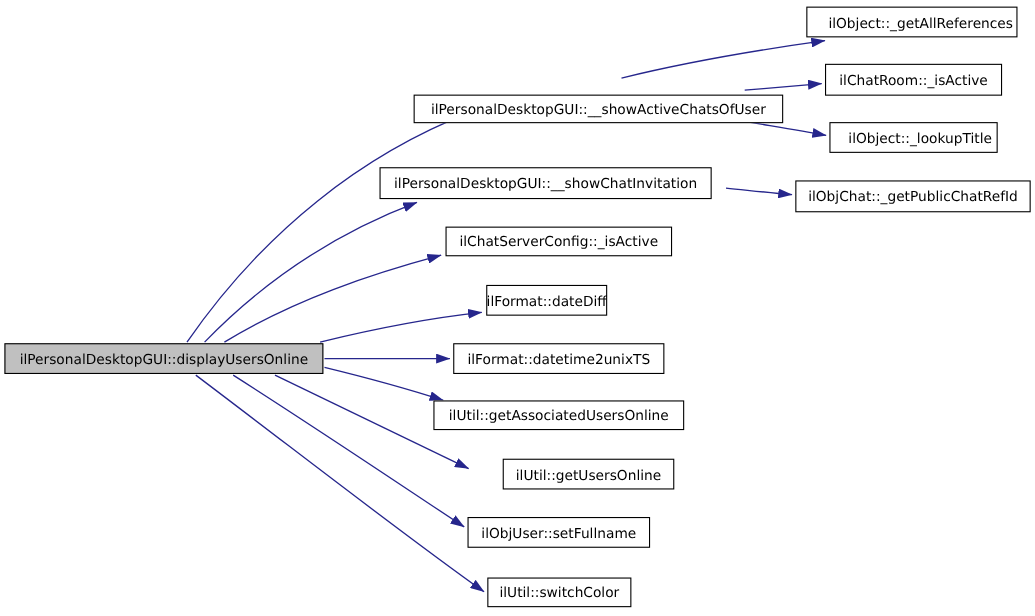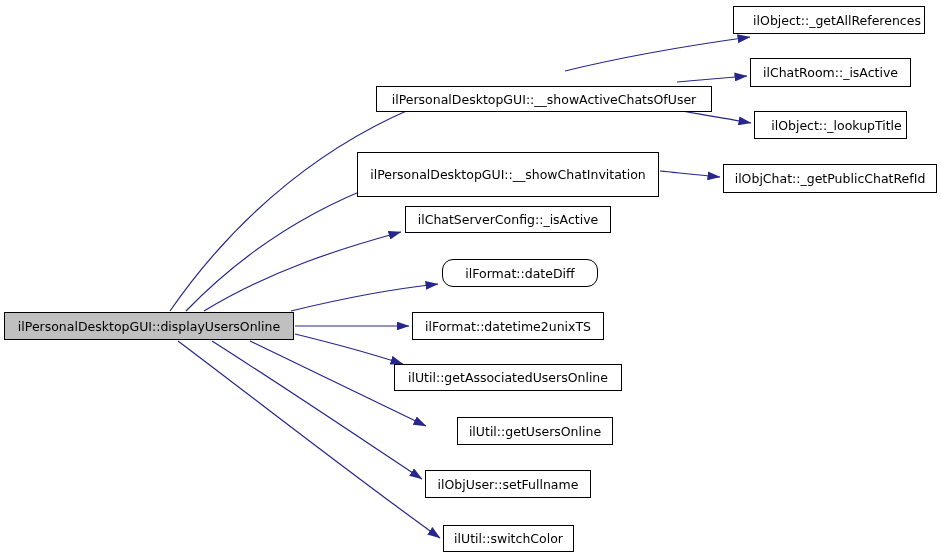--- a/index.html
+++ b/index.html
@@ -71,25 +71,25 @@
     <path class="link" d="M 565,71 C 630,55 692,45 750,37" marker-end="url(#arrow)"></path>
     <path class="link" d="M 677,82 C 700,80 722,78 747,76" marker-end="url(#arrow)"></path>
     <path class="link" d="M 620,100 C 662,108 706,115 751,123" marker-end="url(#arrow)"></path>
     <path class="link" d="M 660,171 C 680,173 698,175 720,177" marker-end="url(#arrow)"></path>
   </svg>
 
   <div class="node root" style="left:4px;   top:312px; width:290px; height:28px;">ilPersonalDesktopGUI::displayUsersOnline</div>
 
   <div class="node" style="left:340px; top:86px;  width:336px; height:26px;margin-left:36px;">ilPersonalDesktopGUI::__showActiveChatsOfUser</div>
 
-  <div class="node" style="left:357px; top:152px; width:302px; height:45px;">ilPersonalDesktopGUI::__showChatInvitation</div>
+  <div class="node" style="left:345px; top:152px; width:302px; height:29px;">ilPersonalDesktopGUI::__showChatInvitation</div>
 
   <div class="node" style="left:405px; top:206px; width:206px; height:27px;">ilChatServerConfig::_isActive</div>
 
-  <div class="node" style="left:442px; top:259px; width:156px; height:28px;border-radius:11px;">ilFormat::dateDiff</div>
+  <div class="node" style="left:442px; top:259px; width:110px; height:28px;">ilFormat::dateDiff</div>
 
   <div class="node" style="left:412px; top:312px; width:192px; height:28px;">ilFormat::datetime2unixTS</div>
 
   <div class="node" style="left:394px; top:364px; width:228px; height:27px;">ilUtil::getAssociatedUsersOnline</div>
 
   <div class="node" style="left:429px; top:417px; width:156px; height:28px;margin-left:28px;">ilUtil::getUsersOnline</div>
 
   <div class="node" style="left:425px; top:470px; width:166px; height:28px;">ilObjUser::setFullname</div>
 
   <div class="node" style="left:443px; top:525px; width:131px; height:27px;">ilUtil::switchColor</div>

